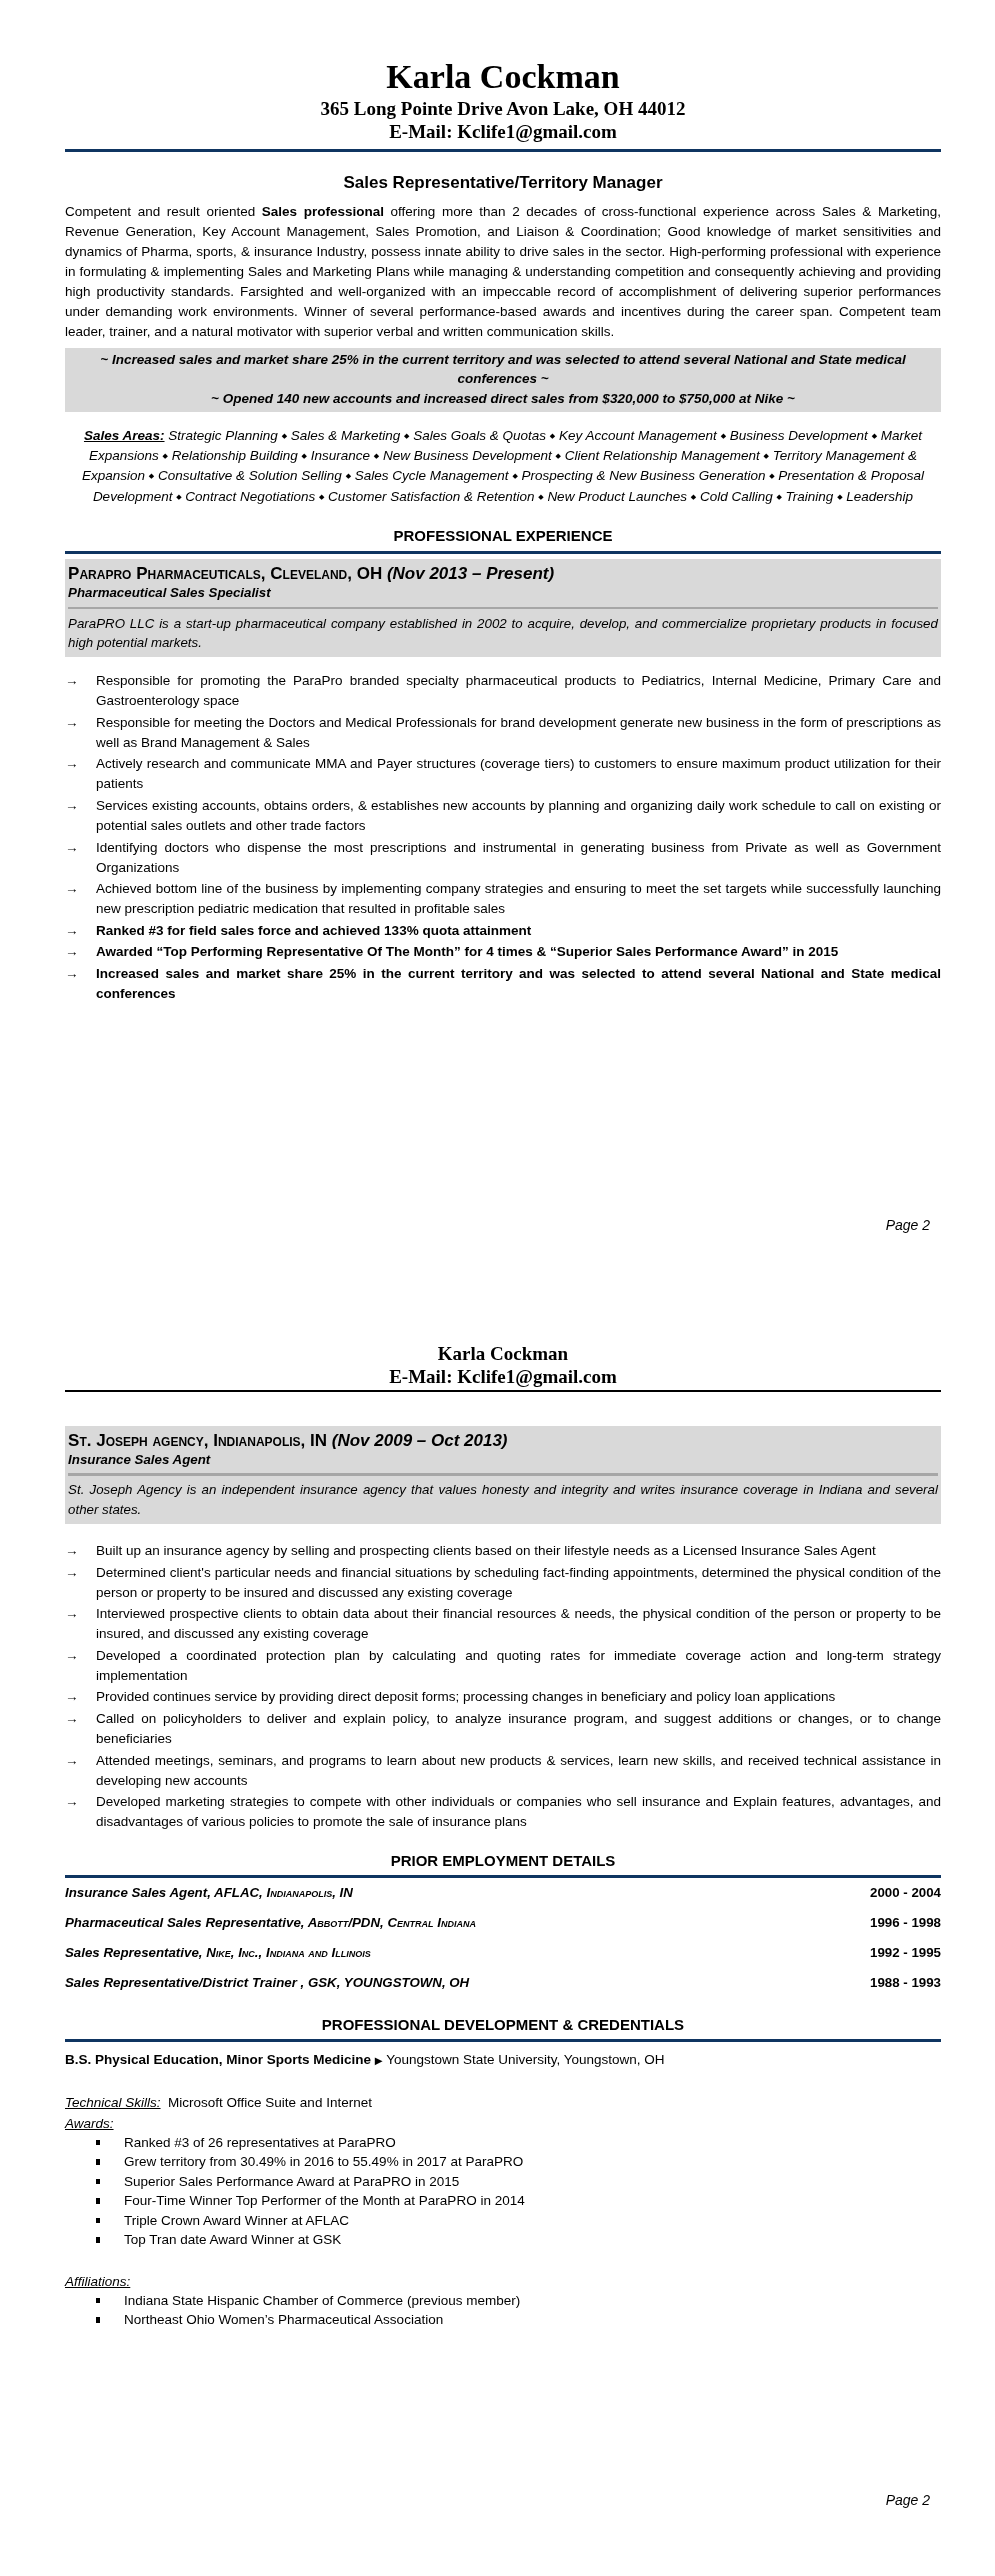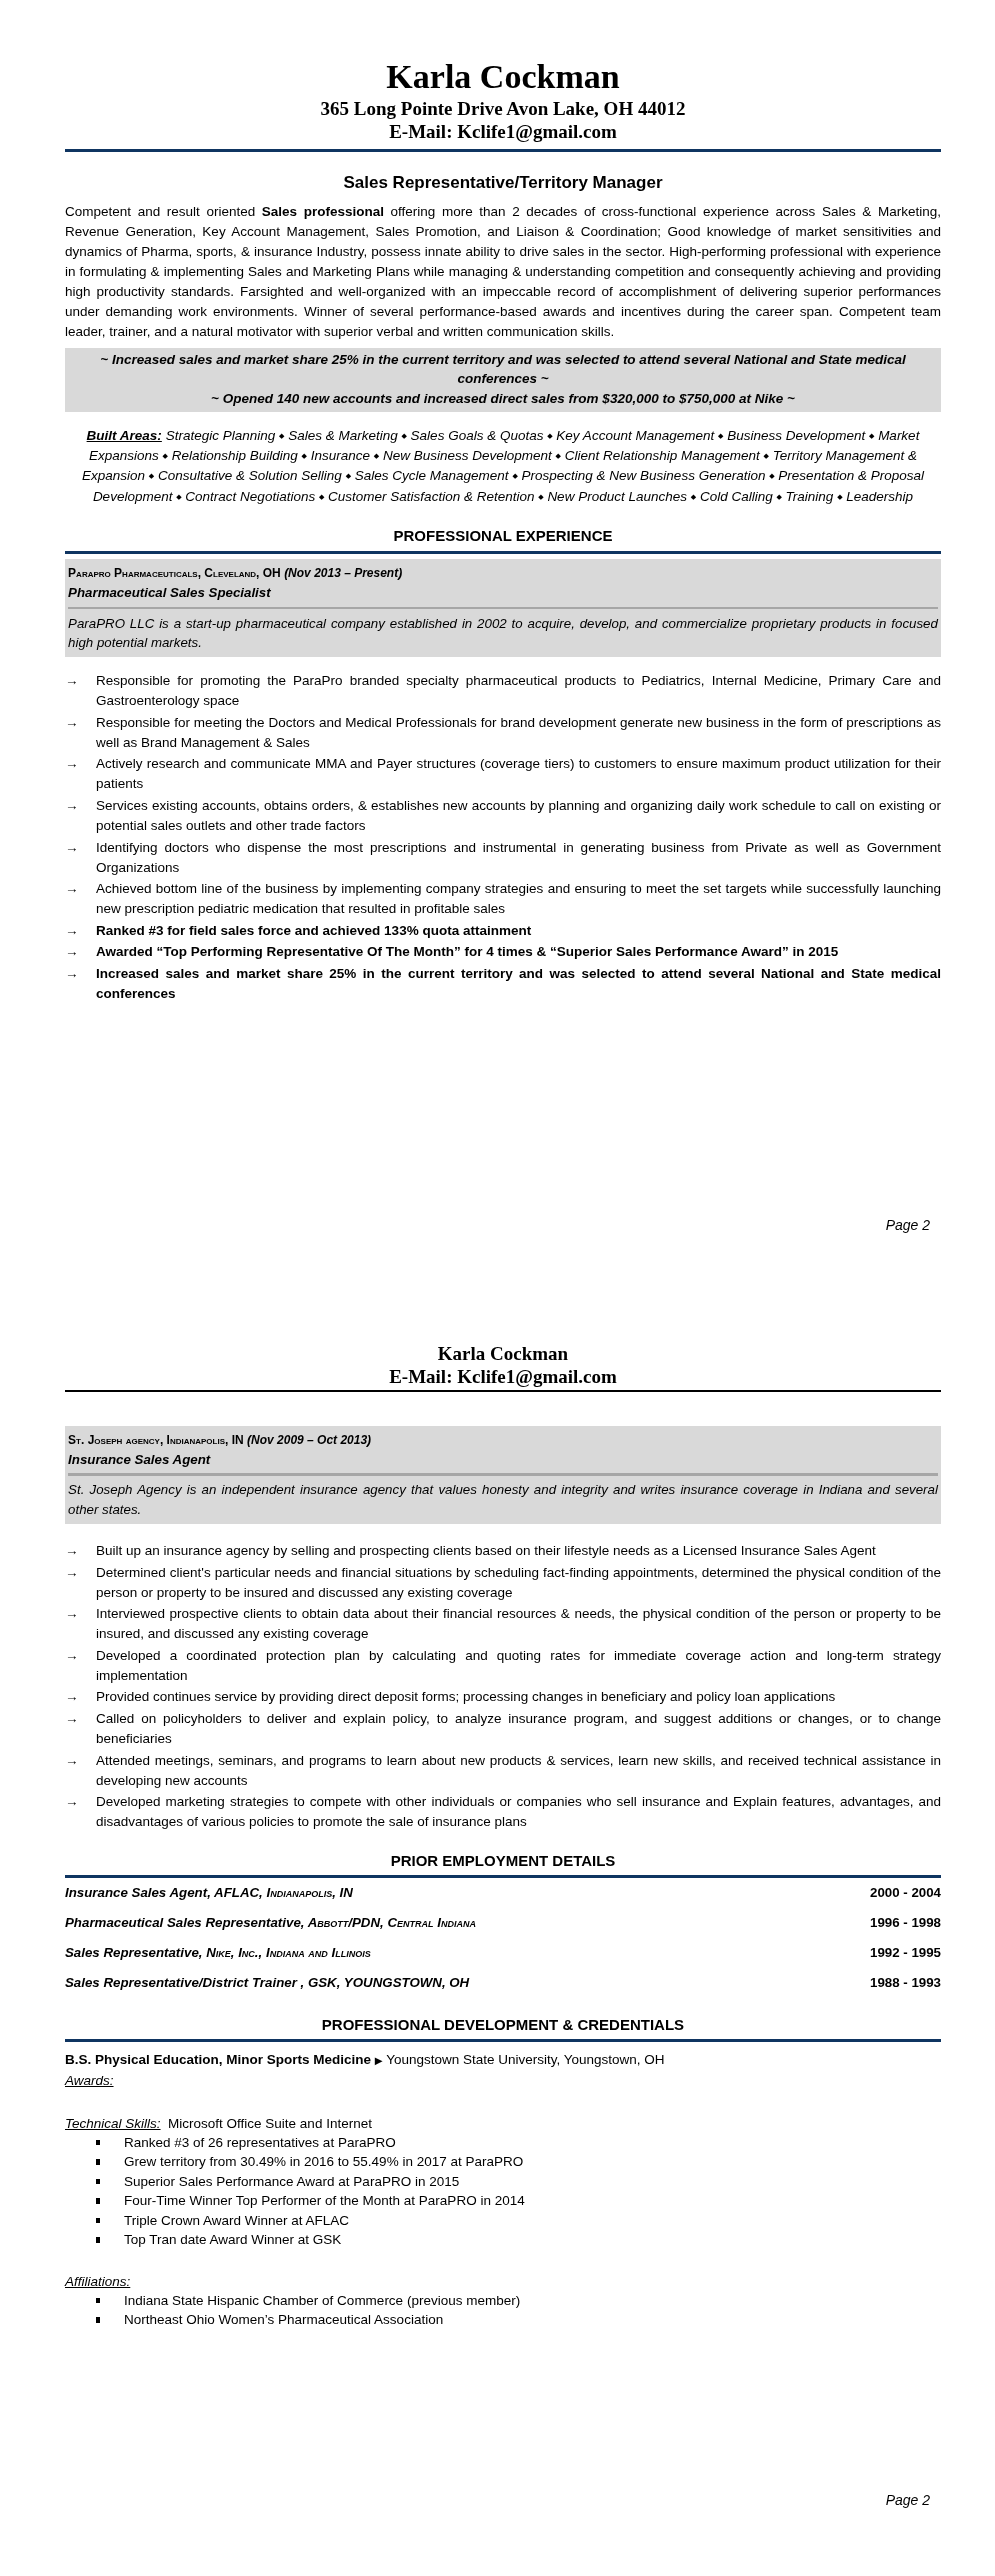--- a/index.html
+++ b/index.html
@@ -11,21 +11,21 @@
   .addr1 { font-size: 19px; line-height: 23.4px; }
   .rule-blue { height: 3.9px; background: #0f3561; }
   .rule-black { height: 1.6px; background: #000; }
   .title { font-weight: bold; font-size: 17px; text-align: center; line-height: 22px; }
   .summary { font-size: 13.5px; line-height: 20px; text-align: justify; }
   .highlight { background: #d9d9d9; font-style: italic; font-weight: bold; font-size: 13.5px; line-height: 19.5px; text-align: center; padding: 1.6px 3.1px 3.1px; }
   .skills { font-style: italic; font-size: 13.5px; line-height: 20px; text-align: center; padding: 0 4.7px; }
   .skills .lbl { font-weight: bold; text-decoration: underline; }
   .sec-head { font-weight: bold; font-size: 15px; text-align: center; line-height: 19px; }
   .job-box { background: #d9d9d9; padding: 4.7px 3.1px 3.1px 3.1px; }
-  .job-company { font-size: 12px; font-weight: bold; line-height: 19px; font-variant: small-caps; }
+  .job-company { font-size: 17px; font-weight: bold; line-height: 19px; font-variant: small-caps; }
   .job-company .dates { font-variant: normal; font-style: italic; }
   .job-title { font-size: 13.3px; font-weight: bold; font-style: italic; line-height: 19px; }
   .job-sep { height: 2.3px; background: #a6a6a6; margin: 4.7px 0 4.7px; }
   .job-desc { font-size: 13.3px; font-style: italic; line-height: 19.5px; text-align: justify; padding-bottom: 1.6px; }
   ul.arrows { list-style: none; margin: 0; padding: 0; }
   ul.arrows li { position: relative; padding-left: 31px; font-size: 13.5px; line-height: 20px; text-align: justify; margin-bottom: 1.6px; }
   ul.arrows li .arr { position: absolute; left: 0; top: 0; }
   ul.arrows li.bold { font-weight: bold; }
   .prior-row { display: flex; justify-content: space-between; font-size: 13.3px; font-weight: bold; line-height: 19px; margin-bottom: 11px; }
   .prior-row .role { font-style: italic; }
@@ -51,21 +51,21 @@
   <div class="summary" style="margin-top:7.8px;">
     <span>Competent and result oriented </span><b>Sales professional</b><span> offering more than 2 decades of cross-functional experience across Sales &amp; Marketing, Revenue Generation, Key Account Management, Sales Promotion, and Liaison &amp; Coordination; Good knowledge of market sensitivities and dynamics of Pharma, sports, &amp; insurance Industry, possess innate ability to drive sales in the sector. High-performing professional with experience in formulating &amp; implementing Sales and Marketing Plans while managing &amp; understanding competition and consequently achieving and providing high productivity standards. Farsighted and well-organized with an impeccable record of accomplishment of delivering superior performances under demanding work environments. Winner of several performance-based awards and incentives during the career span. Competent team leader, trainer, and a natural motivator with superior verbal and written communication skills.</span>
   </div>
 
   <div class="highlight" style="margin-top:6.2px;">
     <div>~ Increased sales and market share 25% in the current territory and was selected to attend several National and State medical conferences ~</div>
     <div>~ Opened 140 new accounts and increased direct sales from $320,000 to $750,000 at Nike ~</div>
   </div>
 
   <div class="skills" style="margin-top:14px;">
-    <span class="lbl">Built Areas:</span>
+    <span class="lbl">Sales Areas:</span>
     <span id="skills-list"> <span>Strategic Planning</span> <span style="font-size: 7px; font-style: normal; vertical-align: 1.6px;">◆</span> <span>Sales &amp; Marketing</span> <span style="font-size: 7px; font-style: normal; vertical-align: 1.6px;">◆</span> <span>Sales Goals &amp; Quotas</span> <span style="font-size: 7px; font-style: normal; vertical-align: 1.6px;">◆</span> <span>Key Account Management</span> <span style="font-size: 7px; font-style: normal; vertical-align: 1.6px;">◆</span> <span>Business Development</span> <span style="font-size: 7px; font-style: normal; vertical-align: 1.6px;">◆</span> <span>Market Expansions</span> <span style="font-size: 7px; font-style: normal; vertical-align: 1.6px;">◆</span> <span>Relationship Building</span> <span style="font-size: 7px; font-style: normal; vertical-align: 1.6px;">◆</span> <span>Insurance</span> <span style="font-size: 7px; font-style: normal; vertical-align: 1.6px;">◆</span> <span>New Business Development</span> <span style="font-size: 7px; font-style: normal; vertical-align: 1.6px;">◆</span> <span>Client Relationship Management</span> <span style="font-size: 7px; font-style: normal; vertical-align: 1.6px;">◆</span> <span>Territory Management &amp; Expansion</span> <span style="font-size: 7px; font-style: normal; vertical-align: 1.6px;">◆</span> <span>Consultative &amp; Solution Selling</span> <span style="font-size: 7px; font-style: normal; vertical-align: 1.6px;">◆</span> <span>Sales Cycle Management</span> <span style="font-size: 7px; font-style: normal; vertical-align: 1.6px;">◆</span> <span>Prospecting &amp; New Business Generation</span> <span style="font-size: 7px; font-style: normal; vertical-align: 1.6px;">◆</span> <span>Presentation &amp; Proposal Development</span> <span style="font-size: 7px; font-style: normal; vertical-align: 1.6px;">◆</span> <span>Contract Negotiations</span> <span style="font-size: 7px; font-style: normal; vertical-align: 1.6px;">◆</span> <span>Customer Satisfaction &amp; Retention</span> <span style="font-size: 7px; font-style: normal; vertical-align: 1.6px;">◆</span> <span>New Product Launches</span> <span style="font-size: 7px; font-style: normal; vertical-align: 1.6px;">◆</span> <span>Cold Calling</span> <span style="font-size: 7px; font-style: normal; vertical-align: 1.6px;">◆</span> <span>Training</span> <span style="font-size: 7px; font-style: normal; vertical-align: 1.6px;">◆</span> <span>Leadership</span></span>
   </div>
 
   <div class="sec-head" style="margin-top:19px;">PROFESSIONAL EXPERIENCE</div>
   <div class="rule-blue" style="margin-top:6.2px;height:3.1px;"></div>
 
   <div class="job-box" style="margin-top:4.7px;">
     <div class="job-company">
       <span>Parapro Pharmaceuticals, Cleveland, OH</span>
       <span class="dates">(Nov 2013 – Present)</span>
@@ -139,26 +139,26 @@
 
   <div class="sec-head" style="margin-top:23.4px;">PROFESSIONAL DEVELOPMENT &amp; CREDENTIALS</div>
   <div class="rule-blue" style="margin-top:4.7px;height:3.1px;"></div>
 
   <div class="edu" style="margin-top:7.8px;">
     <b>B.S. Physical Education, Minor Sports Medicine</b>
     <span style="font-size:10.2px;">▶</span>
     <span>Youngstown State University, Youngstown, OH</span>
   </div>
 
-  <div class="edu" style="margin-top:1.6px;">
-    <span class="label-u">Awards:</span>
-  </div>
   <div class="edu" style="margin-top:23.4px;">
     <span class="label-u">Technical Skills:</span>&nbsp;
     <span>Microsoft Office Suite and Internet</span>
+  </div>
+  <div class="edu" style="margin-top:1.6px;">
+    <span class="label-u">Awards:</span>
   </div>
   <ul class="sq" id="awards-list">
       <li><span class="sqb"></span><span>Ranked #3 of 26 representatives at ParaPRO</span></li>
       <li><span class="sqb"></span><span>Grew territory from 30.49% in 2016 to 55.49% in 2017 at ParaPRO</span></li>
       <li><span class="sqb"></span><span>Superior Sales Performance Award at ParaPRO in 2015</span></li>
       <li><span class="sqb"></span><span>Four-Time Winner Top Performer of the Month at ParaPRO in 2014</span></li>
       <li><span class="sqb"></span><span>Triple Crown Award Winner at AFLAC</span></li>
       <li><span class="sqb"></span><span>Top Tran date Award Winner at GSK</span></li>
     </ul>
 

